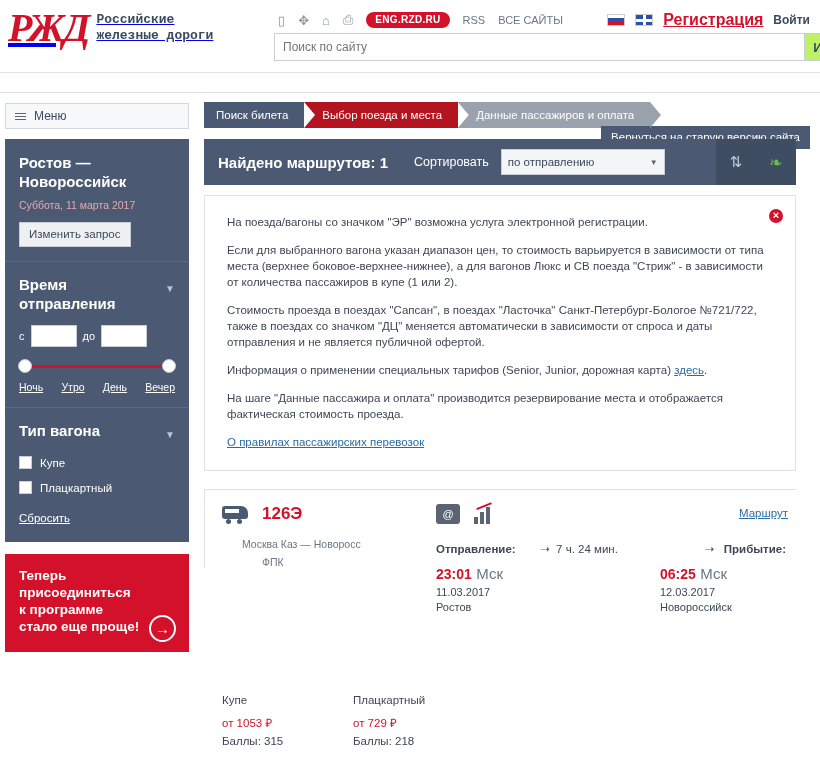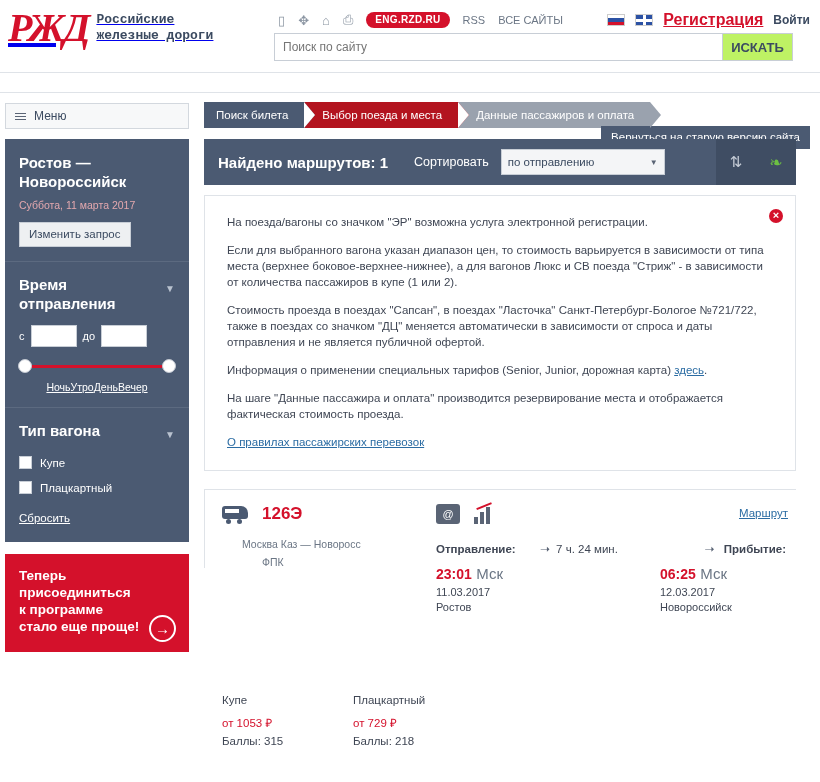--- a/index.html
+++ b/index.html
@@ -50,21 +50,21 @@
     content:""; position: absolute; left: 7px; top: 0; width: 3px; height: 12px; background:#fff;
   }
   .reg-link { color: #d4112b; font-weight: bold; text-decoration: underline; font-size: 16px; }
   .enter-link { color: #3b4a60; font-weight: bold; text-decoration: none; font-size: 12px; }
 
   .search-row {
     position: absolute; left: 274px; top: 33px;
     display: flex; align-items: stretch;
   }
   .search-input {
-    width: 449px; height: 28px; border: 1px solid #c8ced6;
+    width: 531px; height: 28px; border: 1px solid #c8ced6;
     padding: 0 8px; font-size: 12px; color: #555;
     font-family: "Liberation Sans", sans-serif; outline: none;
   }
   .search-btn {
     width: 70px; height: 28px; border: 1px solid #c8ced6; border-left: none;
     background: #bef264; color: #3b4a60; font-size: 13px; font-weight: bold;
     cursor: pointer; font-family: "Liberation Sans", sans-serif;
   }
 
   
@@ -143,21 +143,21 @@
     font-size: 11px; padding: 0 4px; font-family: "Liberation Sans", sans-serif;
   }
   .slider { position: relative; height: 20px; margin-top: 10px; }
   .slider .track { position: absolute; left: 0; right: 0; top: 8px; height: 3px; background: #d4112b; }
   .slider .knob {
     position: absolute; top: 2px; width: 14px; height: 14px; border-radius: 50%;
     background: #fff; border: 1px solid #c3c9d2;
   }
   .slider .knob.k1 { left: -1px; }
   .slider .knob.k2 { right: -1px; }
-  .daypart { display: flex; justify-content: center; margin-top: 4px; }
+  .daypart { display: flex; justify-content: space-between; margin-top: 4px; }
   .daypart a { color: #fff; font-size: 10.5px; text-decoration: underline; }
 
   .chk-row { display: flex; align-items: center; gap: 8px; margin-top: 12px; font-size: 11.5px; }
   .chk {
     width: 13px; height: 13px; background: #fff; border: 1px solid #c8ced6; display: inline-block;
   }
   .reset-link { display: inline-block; margin-top: 18px; color: #fff; font-size: 11.5px; text-decoration: underline; }
 
   .promo {
     margin-top: 12px; background: #d4112b; color: #fff; height: 98px;

